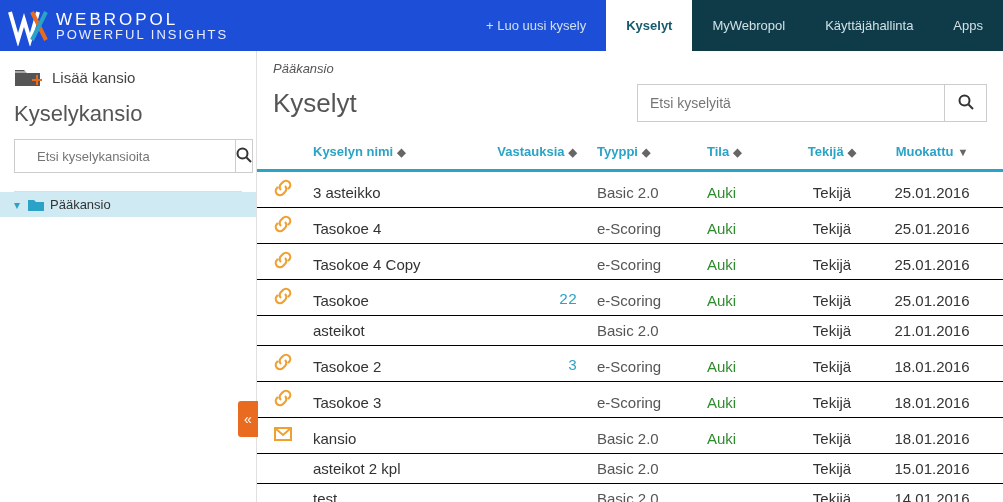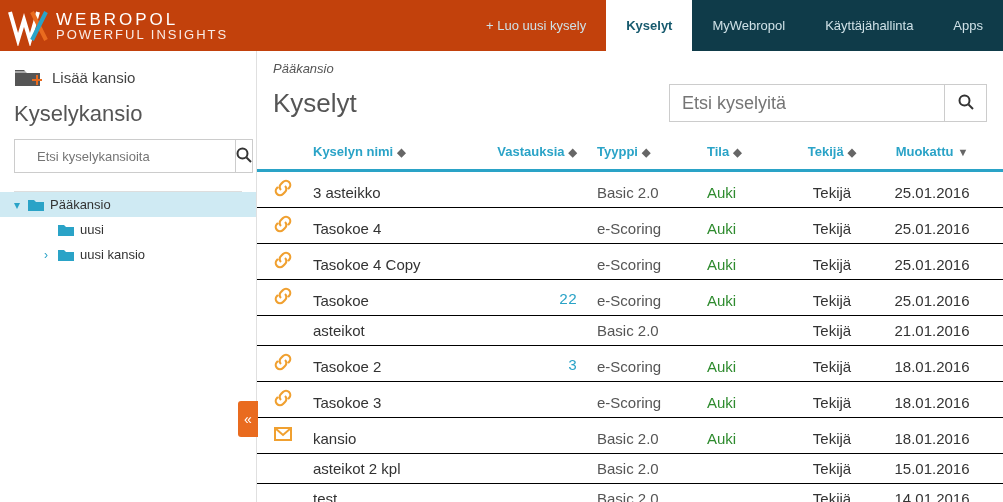--- a/index.html
+++ b/index.html
@@ -1,19 +1,19 @@
 <!DOCTYPE html>
 <html><head>
 <meta charset="utf-8">
 <style>
 * { margin:0; padding:0; box-sizing:border-box; font-family:"Segoe UI",Arial,sans-serif; }
 body { width:1003px; height:502px; overflow:hidden; background:#fff; color:#333; }
 
 
-.header { height:51px; background:#c2410c; display:flex; align-items:center; }
+.header { height:51px; background:#1d4ed8; display:flex; align-items:center; }
 .logo { display:flex; align-items:center; padding:0 12px 0 8px; height:100%; }
 .logo-mark { width:40px; height:40px; margin-right:8px; }
 .logo-text { color:#fff; line-height:1; }
 .logo-text .t1 { font-size:17px; letter-spacing:3px; font-weight:300; }
 .logo-text .t2 { font-size:13px; letter-spacing:2px; font-weight:300; opacity:.9; }
 .nav { margin-left:auto; display:flex; height:100%; }
 .nav-item { display:flex; align-items:center; padding:0 20px; font-size:13px; color:#cfe1e7; cursor:pointer; }
 .nav-item.active { background:#fff; color:#175a6e; font-weight:600; }
 .nav-item.dark { background:#0f3b49; }
 
@@ -35,21 +35,21 @@
 .tree-item.root { background:#cfeaf3; margin:0 -14px; padding-left:14px; }
 .tree-item .chev { width:12px; display:inline-block; color:#2aa3c7; font-size:12px; margin-right:2px; }
 .tree-item svg { width:16px; height:14px; margin-right:6px; }
 .tree-item.child { padding-left:30px; }
 
 
 .crumb { font-style:italic; font-size:13px; color:#555; padding:10px 16px 4px; }
 .page-row { display:flex; align-items:center; padding:4px 16px 14px; gap:12px; }
 .page-title { font-size:26px; font-weight:300; color:#555; }
 .pg-search { margin-left:auto; display:flex; }
-.pg-search input { width:276px; height:38px; border:1px solid #ccc; padding:12px 12px; font-size:18px; outline:none; }
+.pg-search input { width:308px; height:38px; border:1px solid #ccc; padding:12px 12px; font-size:14px; outline:none; }
 .pg-search button { width:42px; height:38px; border:1px solid #ccc; border-left:none; background:#fff; cursor:pointer; }
 
 
 .tbl { flex:1; overflow:auto; }
 .thead { display:flex; align-items:center; padding:8px 16px 10px; font-size:13px; font-weight:600; color:#2aa3c7; border-bottom:3px solid #2aa3c7; }
 .thead .sort { color:#666; font-size:11px; margin-left:4px; cursor:pointer; }
 .col-icon { width:40px; }
 .col-name { flex:1.4; }
 .col-resp { width:100px; text-align:right; padding-right:20px; }
 .col-type { width:110px; }
@@ -115,36 +115,20 @@
       </button>
     </div>
     <div class="tree">
       <div class="tree-item root">
         <span class="chev">▾</span>
         <svg viewBox="0 0 16 14">
             <path d="M0 2 h6 l2 2 h8 v9 h-16 z" fill="#2aa3c7"></path>
           </svg>
         <span>Pääkansio</span>
       </div>
-      <div id="tree-children">
-          <div class="tree-item child">
-            <span class="chev"></span>
-            <svg viewBox="0 0 16 14">
-              <path d="M0 2 h6 l2 2 h8 v9 h-16 z" fill="#2aa3c7"></path>
-            </svg>
-            <span>uusi</span>
-          </div>
-          <div class="tree-item child">
-            <span class="chev">›</span>
-            <svg viewBox="0 0 16 14">
-              <path d="M0 2 h6 l2 2 h8 v9 h-16 z" fill="#2aa3c7"></path>
-            </svg>
-            <span>uusi kansio</span>
-          </div>
-        </div>
     </div>
   </div>
 
   <div class="content">
     <div class="crumb">Pääkansio</div>
     <div class="page-row">
       <div class="page-title">Kyselyt</div>
       <div class="pg-search">
         <input placeholder="Etsi kyselyitä" style="">
         <button>

